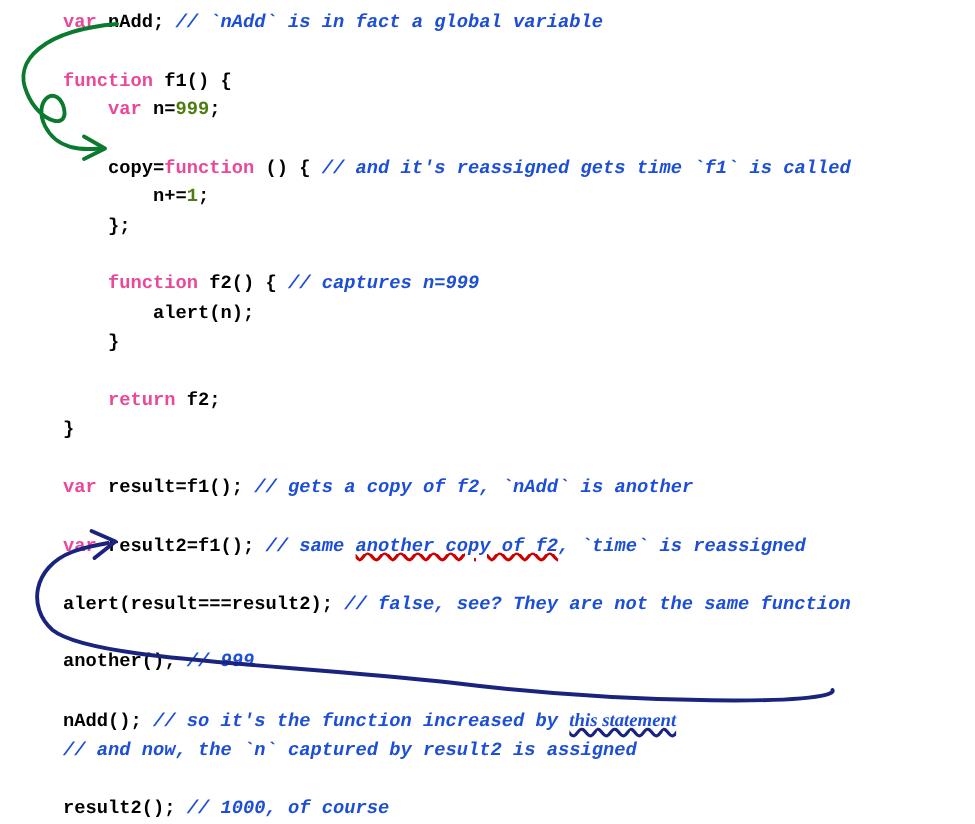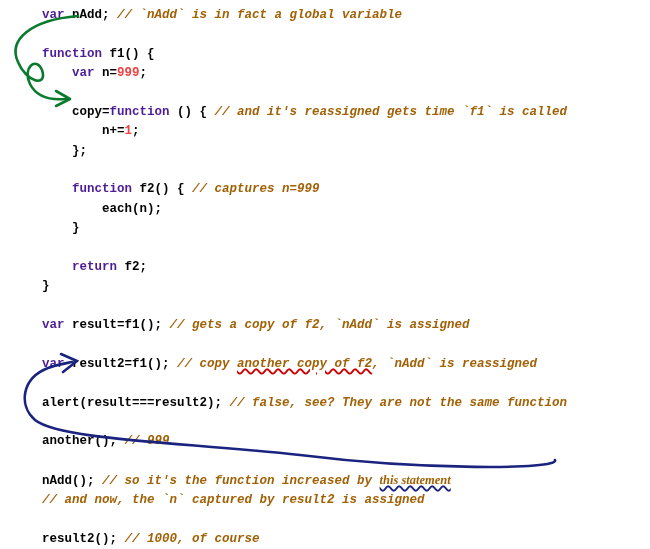--- a/index.html
+++ b/index.html
@@ -15,24 +15,24 @@
     font-family: "Courier New", Courier, monospace;
     font-size: 12.5px;
     line-height: 1.55;
     font-weight: bold;
     margin: 0;
     padding: 6px 0 0 42px;
     white-space: pre;
     position: relative;
     z-index: 1;
   }
-  .kw  { color: #4c1d95; }      
+  .kw  { color: #ec4899; }      
   .id  { color: #000000; }      
-  .num { color: #ef4444; }      
-  .cm  { color: #a16207; font-style: italic; } 
+  .num { color: #4d7c0f; }      
+  .cm  { color: #1d4ed8; font-style: italic; } 
   svg.anno {
     position: absolute;
     top: 0; left: 0;
     width: 650px;
     height: 549px;
     z-index: 2;
     pointer-events: none;
   }
   .wavy-red {
     text-decoration: underline wavy #cc0000;
@@ -50,29 +50,29 @@
 <pre><span class="kw">var</span><span class="id"> nAdd; </span><span class="cm">// `nAdd` is in fact a global variable</span>
 
 <span class="kw">function</span><span class="id"> f1() {</span>
 <span class="id">    </span><span class="kw">var</span><span class="id"> n=</span><span class="num">999</span><span class="id">;</span>
 
 <span class="id">    copy=</span><span class="kw">function</span><span class="id"> () { </span><span class="cm">// and it's reassigned gets time `f1` is called</span>
 <span class="id">        n+=</span><span class="num">1</span><span class="id">;</span>
 <span class="id">    };</span>
 
 <span class="id">    </span><span class="kw">function</span><span class="id"> f2() { </span><span class="cm">// captures n=999</span>
-<span class="id">        each(n);</span>
+<span class="id">        alert(n);</span>
 <span class="id">    }</span>
 
 <span class="id">    </span><span class="kw">return</span><span class="id"> f2;</span>
 <span class="id">}</span>
 
-<span class="kw">var</span><span class="id"> result=f1(); </span><span class="cm">// gets a copy of f2, `nAdd` is assigned</span>
+<span class="kw">var</span><span class="id"> result=f1(); </span><span class="cm">// gets a copy of f2, `nAdd` is another</span>
 
-<span class="kw">var</span><span class="id"> result2=f1(); </span><span class="cm">// copy </span><span class="cm wavy-red">another copy of f2</span><span class="cm">, `nAdd` is reassigned</span>
+<span class="kw">var</span><span class="id"> result2=f1(); </span><span class="cm">// same </span><span class="cm wavy-red">another copy of f2</span><span class="cm">, `time` is reassigned</span>
 
 <span class="id">alert(result===result2); </span><span class="cm">// false, see? They are not the same function</span>
 
 <span class="id">another(); </span><span class="cm">// 999</span>
 
 <span class="id">nAdd(); </span><span class="cm">// so it's the function increased by </span><span class="cm wavy-blue">this statement</span>
 <span class="cm">// and now, the `n` captured by result2 is assigned</span>
 
 <span class="id">result2(); </span><span class="cm">// 1000, of course</span>
 

